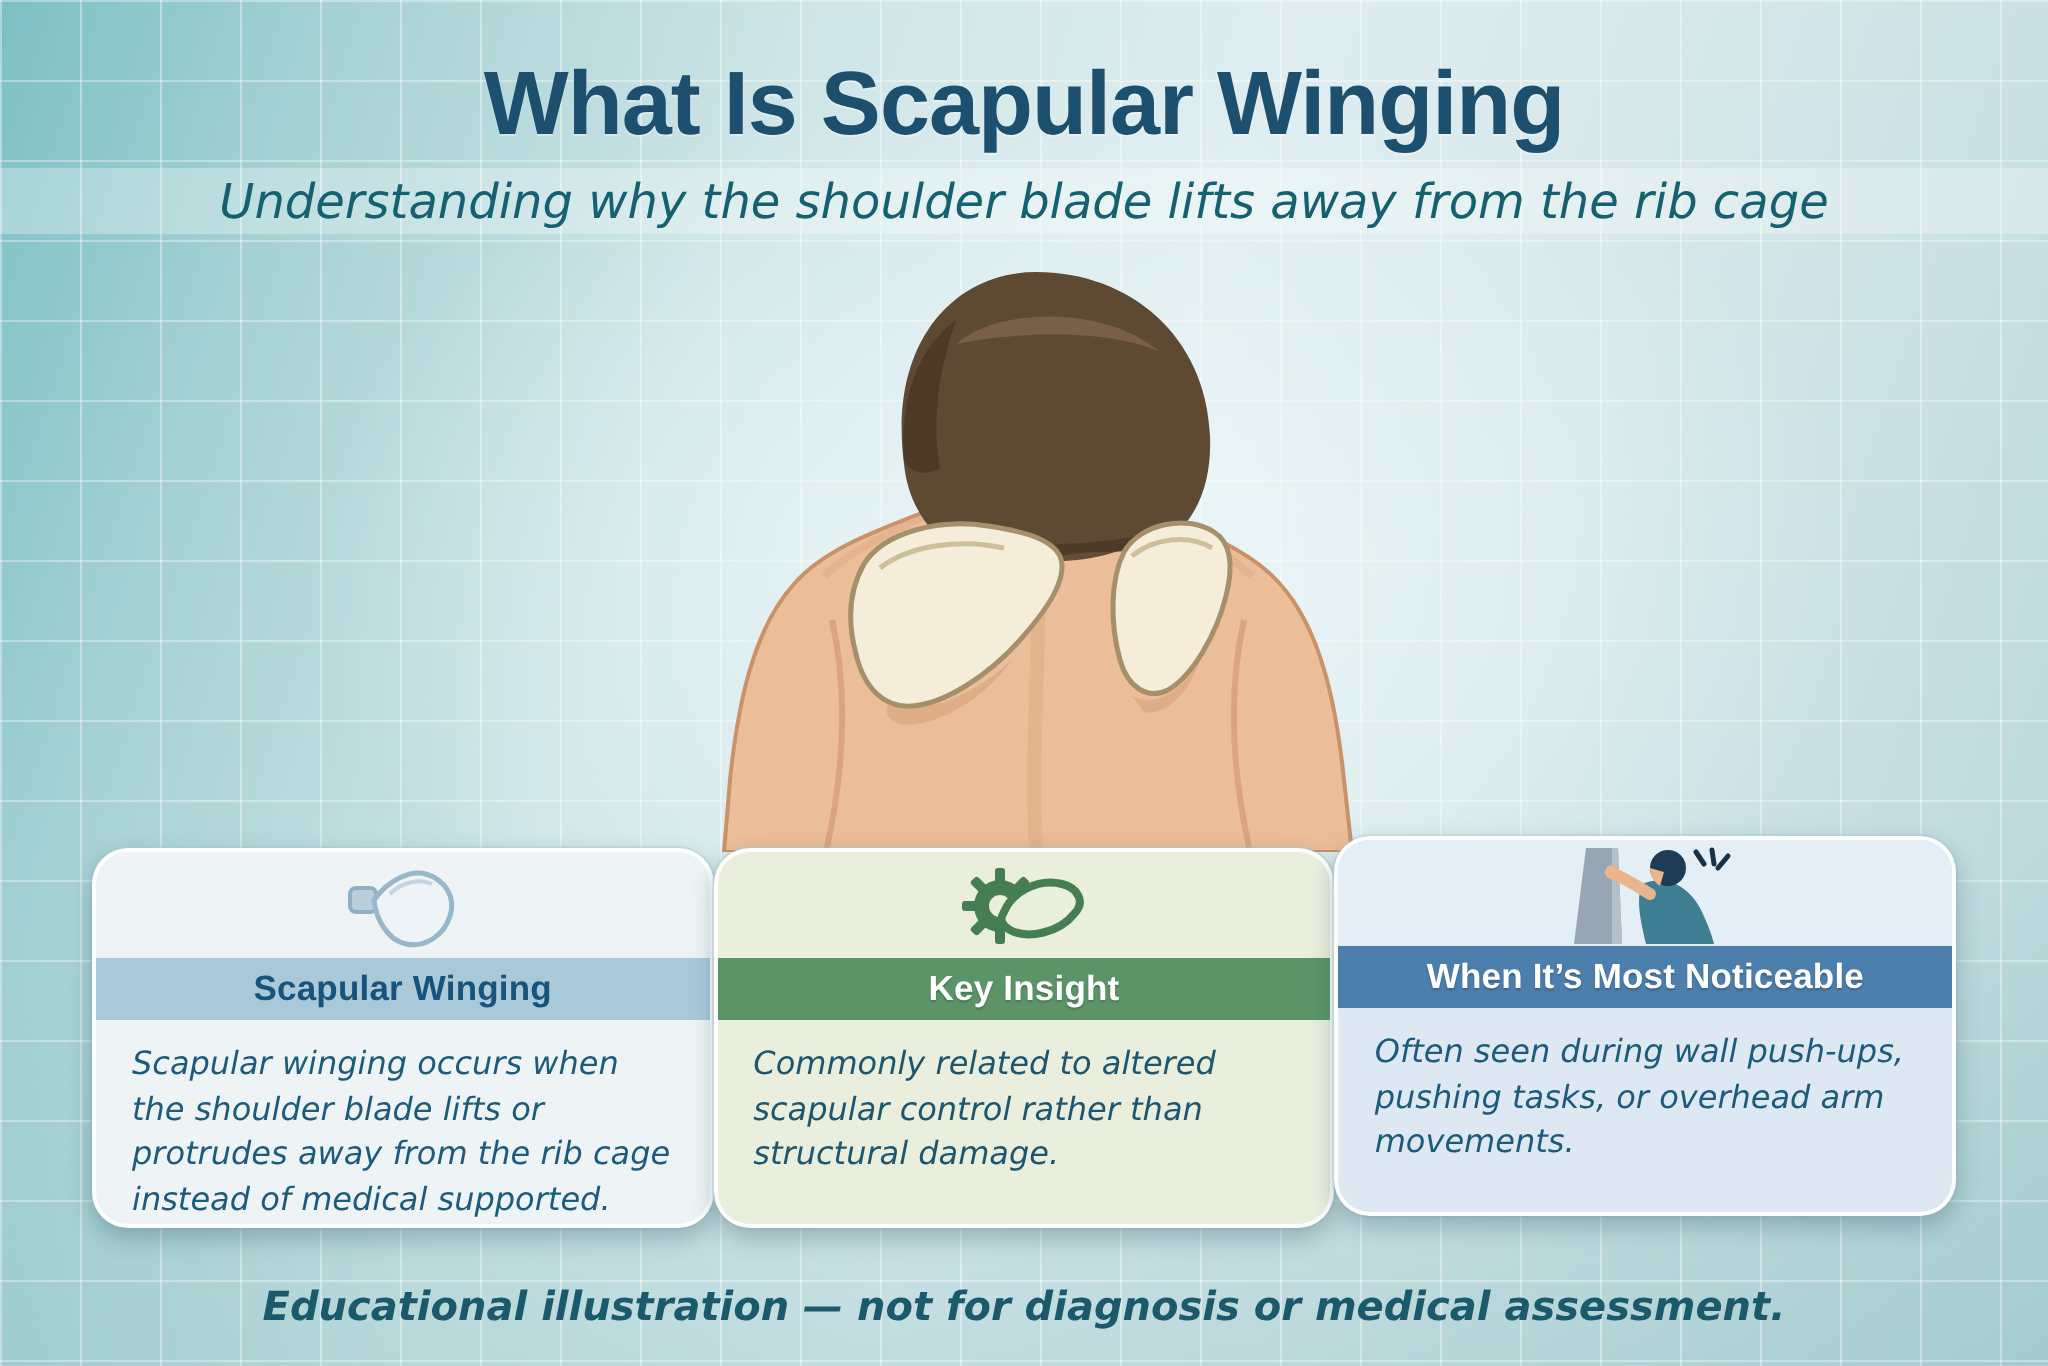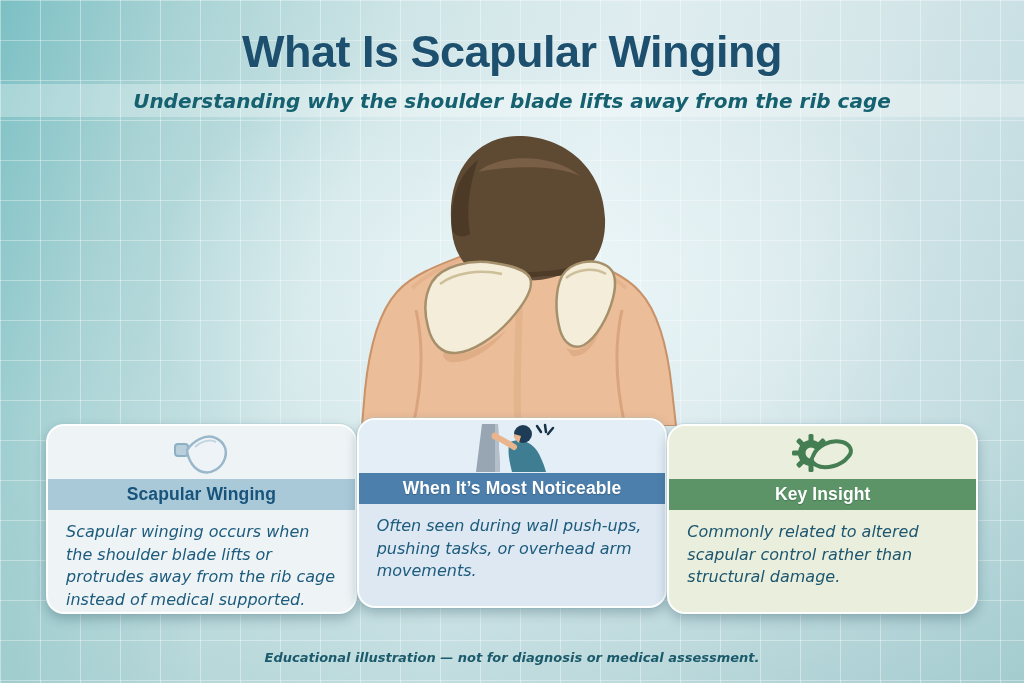--- a/index.html
+++ b/index.html
@@ -27,22 +27,22 @@
     color:#1d4f6e;
     text-shadow:0 1px 0 rgba(255,255,255,0.35);
   }
   .subtitle-band{
     position:absolute;top:84px;left:0;right:0;height:33px;
     background:rgba(255,255,255,0.30);
     display:flex;align-items:center;justify-content:center;
   }
   .page-subtitle{
     font-family:"DejaVu Sans", sans-serif;
-    font-style:italic;font-weight:700;
-    font-size:20px;color:#156170;
+    font-style:italic;font-weight:400;
+    font-size:24px;color:#156170;
   }
   .figure-wrap{
     position:absolute;left:352px;top:124px;width:336px;height:302px;
   }
   .cards{
     position:absolute;left:46px;right:46px;top:424px;height:190px;
     display:flex;gap:0;
   }
   .card{
     flex:1;display:flex;flex-direction:column;
@@ -68,21 +68,21 @@
     font-family:"DejaVu Sans", sans-serif;
     font-style:italic;font-weight:500;
     font-size:16px;line-height:1.42;color:#1d5b7c;
   }
   .card-3 .card-body{color:#1d566f;}
   .footer-note{
     position:absolute;left:0;right:0;bottom:18px;
     text-align:center;
     font-family:"DejaVu Sans", sans-serif;
     font-style:italic;font-weight:600;
-    font-size:13px;color:#1a5a6b;
+    font-size:20px;color:#1a5a6b;
   }
 </style>
 </head>
 <body>
 
 <div class="poster">
   <div class="grid-overlay"></div>
 
   <div class="page-title">What Is Scapular Winging</div>
 
@@ -139,43 +139,20 @@
         <svg width="58" height="44" viewBox="0 0 58 44">
           <rect x="3" y="13" width="13" height="12" rx="3" fill="#b9cfdc" stroke="#8db0c5" stroke-width="2"></rect>
           <path d="M15,19 C22,9 33,4 41,6 C51,9 56,18 53,27 C50,37 40,43 31,41 C22,39 16,29 15,19 Z" fill="#eef3f7" stroke="#98b7ca" stroke-width="2.5"></path>
           <path d="M23,16 C29,10 38,8 44,11" stroke="#c3d5e0" stroke-width="2" fill="none"></path>
         </svg>
       </div>
       <div class="card-band band-1">
         <span>Scapular Winging</span>
       </div>
       <div class="card-body">Scapular winging occurs when the shoulder blade lifts or protrudes away from the rib cage instead of medical supported.</div>
-    </div>
-
-    <div class="card card-2">
-      <div class="card-icon">
-        <svg width="120" height="50" viewBox="0 0 120 50">
-          <path d="M30,2 L46,2 L48,50 L24,50 Z" fill="#98a5b2"></path>
-          <path d="M43,2 L46,2 L48,50 L43,50 Z" fill="#b4bfca"></path>
-          <path d="M58,20 C70,15 81,21 87,32 C91,40 93,46 94,50 L60,50 C57,38 55,27 58,20 Z" fill="#3f7e92"></path>
-          <path d="M62,25 C54,20 49,17 44,15" stroke="#eab58d" stroke-width="6" stroke-linecap="round" fill="none"></path>
-          <circle cx="43" cy="14" r="3.5" fill="#eab58d"></circle>
-          <circle cx="71" cy="12" r="9" fill="#1e3c55"></circle>
-          <path d="M62,12 C62,16 64,19 67,21 L69,14 Z" fill="#eab58d"></path>
-          <g stroke="#16324a" stroke-width="2.5" stroke-linecap="round">
-            <path d="M85,4 L89,10"></path>
-            <path d="M93,3 L94,10"></path>
-            <path d="M101,6 L96,12"></path>
-          </g>
-        </svg>
-      </div>
-      <div class="card-band band-2">
-        <span>When It’s Most Noticeable</span>
-      </div>
-      <div class="card-body">Often seen during wall push-ups, pushing tasks, or overhead arm movements.</div>
     </div>
 
     <div class="card card-3">
       <div class="card-icon">
         <svg width="68" height="50" viewBox="0 0 68 50">
           <g fill="#447e52">
             <circle cx="22" cy="25" r="13"></circle>
             <g>
               <rect x="19.5" y="6" width="5" height="9" rx="1.5"></rect>
               <rect x="19.5" y="6" width="5" height="9" rx="1.5" transform="rotate(45 22 25)"></rect>
@@ -190,16 +167,39 @@
           <circle cx="22" cy="25" r="5.5" fill="#e9eedd"></circle>
           <path d="M24,28 C28,18 41,11 53,14 C61,16 65,23 59,29 C52,38 36,42 27,37 C22,34 22,31 24,28 Z" fill="#e9eedd" stroke="#447e52" stroke-width="4" stroke-linejoin="round"></path>
         </svg>
       </div>
       <div class="card-band band-3">
         <span>Key Insight</span>
       </div>
       <div class="card-body">Commonly related to altered scapular control rather than structural damage.</div>
     </div>
 
+    <div class="card card-2">
+      <div class="card-icon">
+        <svg width="120" height="50" viewBox="0 0 120 50">
+          <path d="M30,2 L46,2 L48,50 L24,50 Z" fill="#98a5b2"></path>
+          <path d="M43,2 L46,2 L48,50 L43,50 Z" fill="#b4bfca"></path>
+          <path d="M58,20 C70,15 81,21 87,32 C91,40 93,46 94,50 L60,50 C57,38 55,27 58,20 Z" fill="#3f7e92"></path>
+          <path d="M62,25 C54,20 49,17 44,15" stroke="#eab58d" stroke-width="6" stroke-linecap="round" fill="none"></path>
+          <circle cx="43" cy="14" r="3.5" fill="#eab58d"></circle>
+          <circle cx="71" cy="12" r="9" fill="#1e3c55"></circle>
+          <path d="M62,12 C62,16 64,19 67,21 L69,14 Z" fill="#eab58d"></path>
+          <g stroke="#16324a" stroke-width="2.5" stroke-linecap="round">
+            <path d="M85,4 L89,10"></path>
+            <path d="M93,3 L94,10"></path>
+            <path d="M101,6 L96,12"></path>
+          </g>
+        </svg>
+      </div>
+      <div class="card-band band-2">
+        <span>When It’s Most Noticeable</span>
+      </div>
+      <div class="card-body">Often seen during wall push-ups, pushing tasks, or overhead arm movements.</div>
+    </div>
+
   </div>
 
   <div class="footer-note">Educational illustration — not for diagnosis or medical assessment.</div>
 </div>
 
 </body></html>

